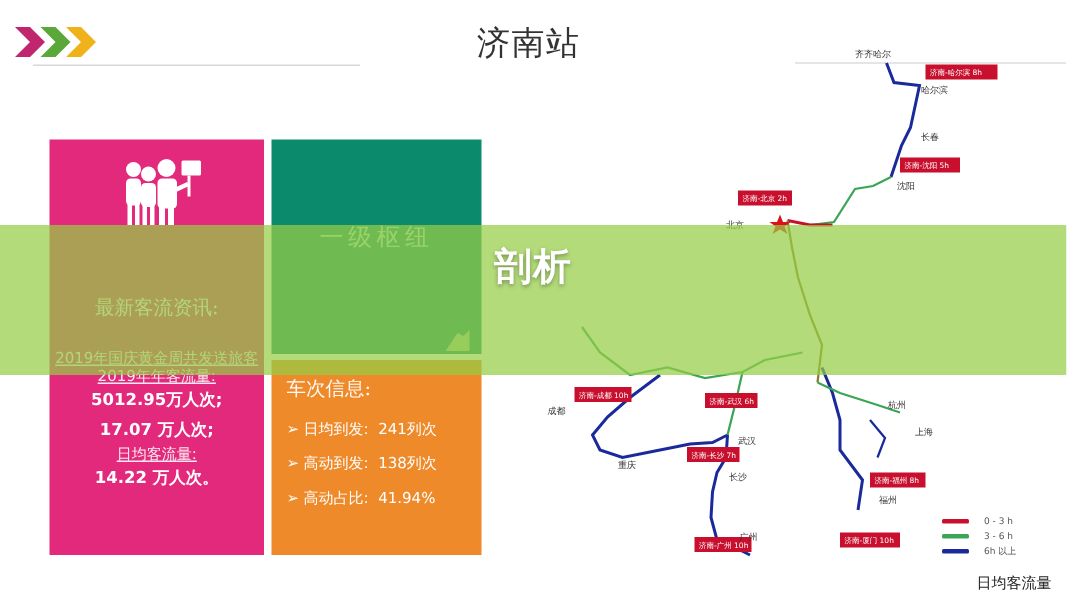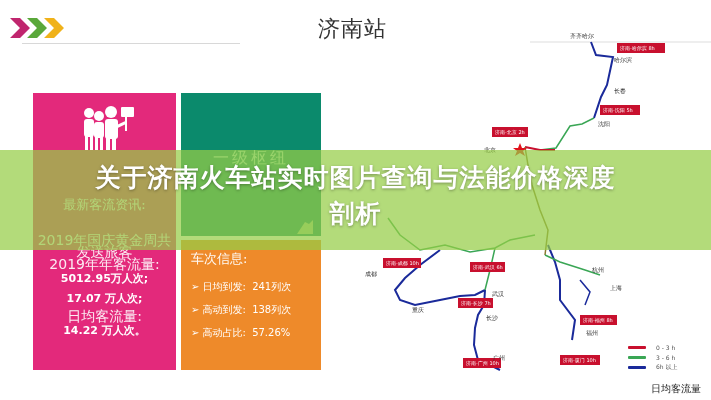--- a/index.html
+++ b/index.html
@@ -12,21 +12,21 @@
   .page-title { position: absolute; left: 318px; top: 14px; font-family: "DejaVu Serif", "Liberation Serif", serif; font-size: 22px; color: #333; letter-spacing: 1px; }
 
   .panel-pink { position: absolute; left: 33px; top: 93px; width: 143px; height: 277px; background: #e3297b; }
   .panel-green { position: absolute; left: 181px; top: 93px; width: 140px; height: 143px; background: #0b8a6c; }
   .panel-orange { position: absolute; left: 181px; top: 240px; width: 140px; height: 130px; background: #ee8a2a; }
 
   .people-icon { position: absolute; left: 77px; top: 103px; width: 60px; height: 48px; }
 
   .pink-stats { position: absolute; left: 33px; top: 196px; width: 143px; text-align: center; color: #fff; }
   .pink-stats .heading { font-family: "DejaVu Serif", serif; font-size: 13px; margin-bottom: 20px; opacity: .9; }
-  .pink-stats .label { font-size: 14px; opacity: .9; line-height: 12px; }
+  .pink-stats .label { font-size: 10px; opacity: .9; line-height: 12px; text-decoration: underline; }
   .pink-stats .value { font-size: 11px; font-weight: bold; line-height: 18px; margin-bottom: 2px; }
 
   .green-title { position: absolute; left: 181px; top: 148px; width: 140px; text-align: center; color: #9fe0c6; font-family: "DejaVu Serif", serif; font-size: 16px; letter-spacing: 3px; }
   .green-mark { position: absolute; left: 295px; top: 218px; width: 20px; height: 18px; }
 
   .orange-heading { position: absolute; left: 191px; top: 250px; color: #fff; font-family: "DejaVu Serif", serif; font-size: 13px; opacity: .95; }
   .orange-list { position: absolute; left: 191px; top: 280px; color: #fff; font-size: 10px; list-style: none; }
   .orange-list li { height: 23px; line-height: 14px; }
   .orange-list .arrow { display: inline-block; margin-right: 3px; }
 
@@ -87,21 +87,21 @@
 <div class="green-title">一级枢纽</div>
 <svg class="green-mark" viewBox="0 0 20 18">
   <path d="M2,16 L10,4 L14,6 L18,2 L18,16 Z" fill="#d9e8a0" opacity="0.7"></path>
 </svg>
 
 <div class="panel-orange"></div>
 <div class="orange-heading">车次信息:</div>
 <ul class="orange-list">
   <li><span class="arrow">➢</span><span>日均到发:</span>&nbsp;&nbsp;<span>241列次</span></li>
   <li><span class="arrow">➢</span><span>高动到发:</span>&nbsp;&nbsp;<span>138列次</span></li>
-  <li><span class="arrow">➢</span><span>高动占比:</span>&nbsp;&nbsp;<span>57.26%</span></li>
+  <li><span class="arrow">➢</span><span>高动占比:</span>&nbsp;&nbsp;<span>41.94%</span></li>
 </ul>
 
 <svg class="map" viewBox="350 20 361 360">
   <line x1="530" y1="42" x2="711" y2="42" stroke="#ddd" stroke-width="1"></line>
 
   <polyline points="591,42 596,55 613,57 607,85 601,97 594,118" fill="none" stroke="#1a2a9a" stroke-width="2"></polyline>
 
   <polyline points="594,118 582,124 570,126 556,148 540,150" fill="none" stroke="#3aa655" stroke-width="1.5"></polyline>
   <polyline points="525,147 540,150 555,150" fill="none" stroke="#c8102e" stroke-width="2"></polyline>
 
@@ -168,15 +168,14 @@
   <div class="row">
       <span class="swatch" style="background:#1a2a9a"></span>
       <span>6h 以上</span>
     </div>
 </div>
 
 <div class="watermark">日均客流量</div>
 
 <div class="overlay"></div>
 <div class="overlay-title">
-  <div>关于济南火车站实时图片查询与法能价格深度</div>
   <div>剖析</div>
 </div>
 
 </body></html>

